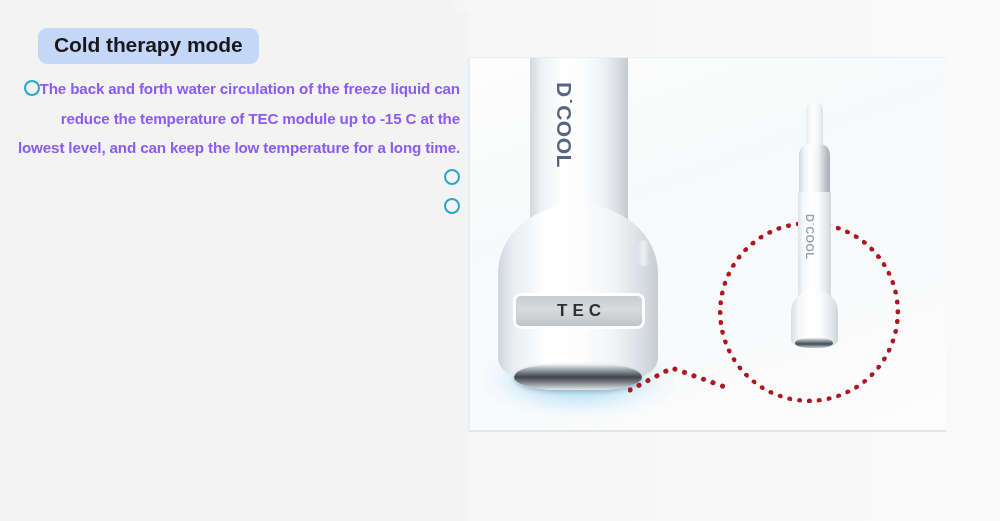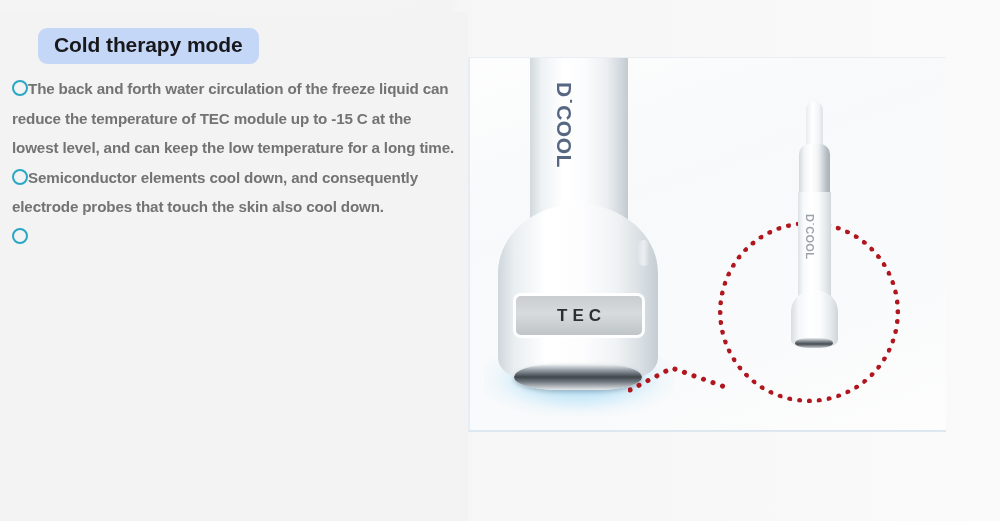--- a/index.html
+++ b/index.html
@@ -51,26 +51,26 @@
     position: absolute;
     left: 12px;
     top: 62px;
     width: 448px;
   }
 
   .bullet-item {
     position: relative;
     margin: 0 0 0 0;
     padding: 0;
-    color: #737373;
+    color: #8b5cf6;
     font-size: 15.2px;
     font-weight: 700;
     line-height: 29.6px;
     letter-spacing: -0.15px;
-    text-align: left;
+    text-align: right;
   }
 
   .bullet-marker {
     display: inline-block;
     width: 16px;
     height: 16px;
     border: 2px solid #2aa7c4;
     border-radius: 50%;
     box-sizing: border-box;
     vertical-align: -2px;
@@ -181,21 +181,21 @@
     white-space: nowrap;
     opacity: 0.85;
   }
 
   
   #tec-plate {
     position: absolute;
     left: 18px;
     top: 242px;
     width: 126px;
-    height: 39px;
+    height: 30px;
     background: linear-gradient(to bottom, #c9cdcf 0%, #d7dbdd 45%, #bfc4c6 100%);
     border-radius: 5px;
     box-shadow: 0 0 0 3px rgba(255,255,255,0.92);
     display: flex;
     align-items: center;
     justify-content: center;
   }
   #tec-label {
     color: #2b3033;
     font-size: 17px;
@@ -331,21 +331,21 @@
 
     <div id="mode-badge">Cold therapy mode</div>
 
     <div id="bullet-list">
 
       <p class="bullet-item">
         <span class="bullet-marker"></span><span class="bullet-text">The back and forth water circulation of the freeze liquid can reduce the temperature of TEC module up to -15 C at the lowest level, and can keep the low temperature for a long time.</span>
       </p>
 
       <p class="bullet-item">
-        <span class="bullet-marker"></span><span class="bullet-text">Semiconductor elements cool down, and consequently electrode probes that touch the skin also cool down.</span>
+        <span class="bullet-marker"></span>
       </p>
 
 
       <p class="bullet-item">
         <span class="bullet-marker"></span>
       </p>
 
     </div>
   </div>
 

